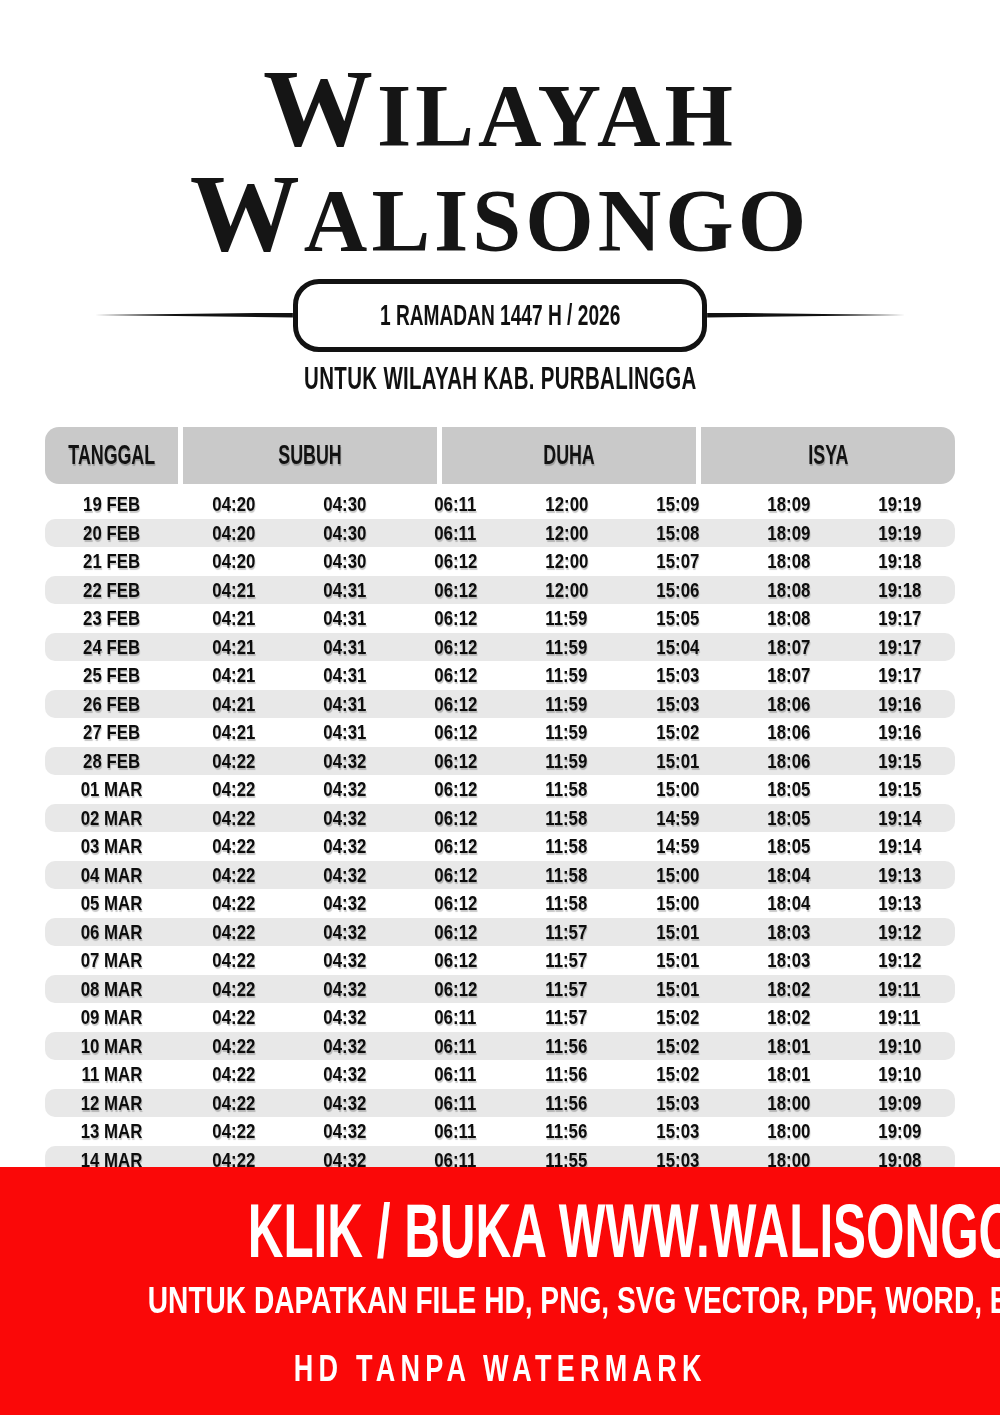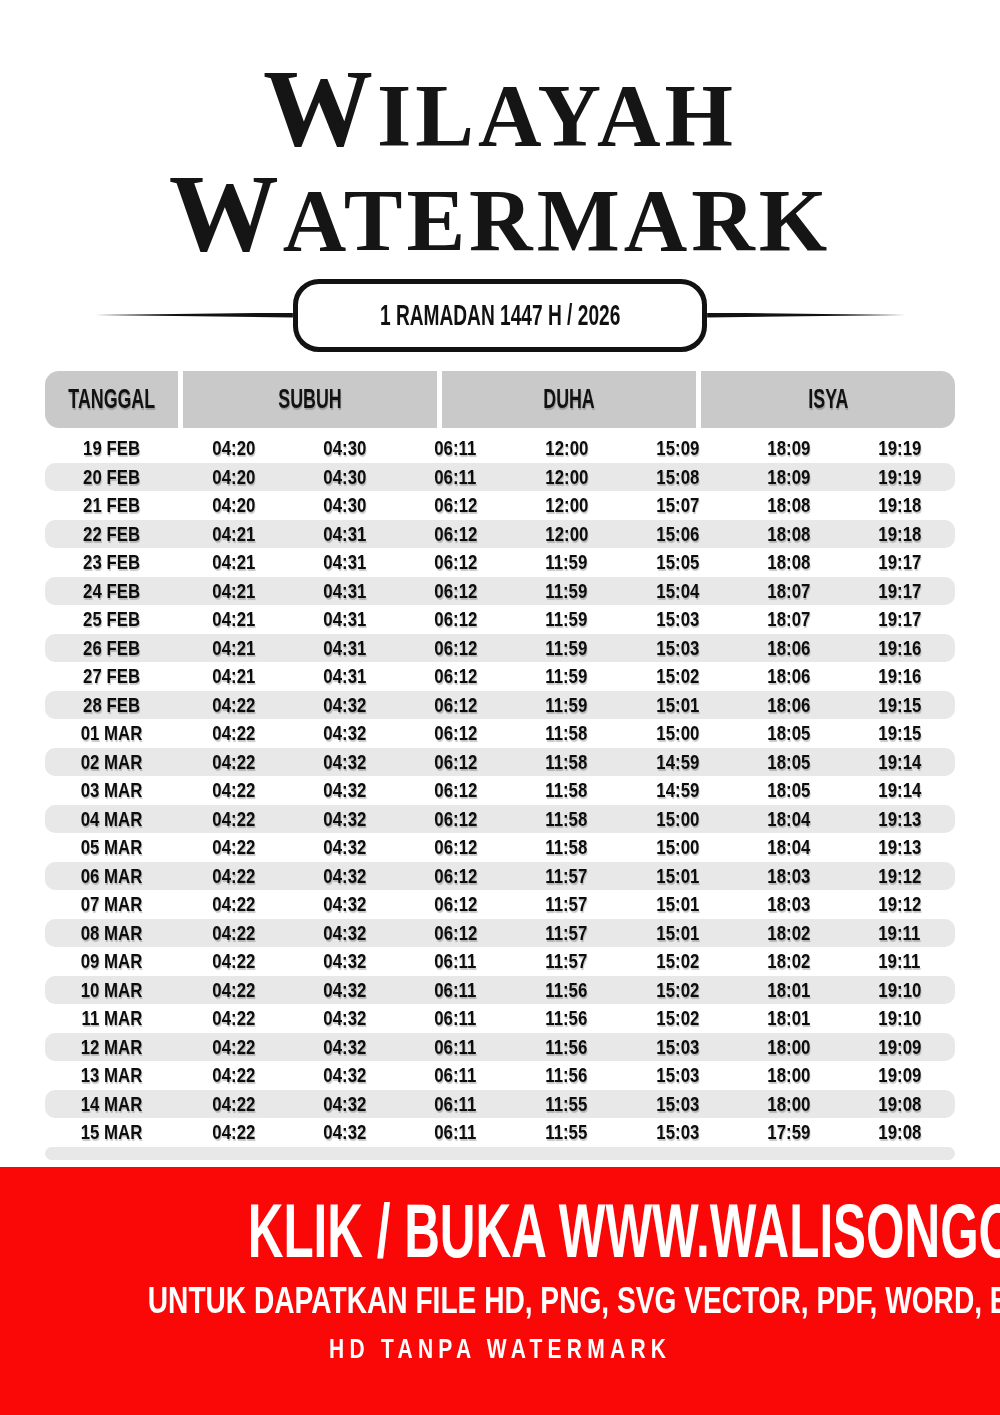--- a/index.html
+++ b/index.html
@@ -55,40 +55,43 @@
   .td:first-child{flex:0 0 133px;}
   .tr.partial{height:13px;background:var(--row-alt);border-radius:10px;overflow:hidden;align-items:flex-start;}
   .tr.partial .td{line-height:28.5px;}
   
   .footer{
     position:absolute;left:0;right:0;bottom:0;height:248px;z-index:5;
     background:var(--footer-red);color:#ffffff;text-align:center;
   }
   .f-line1{margin-top:26px;font-size:76px;font-weight:700;line-height:1;}
   .f-line2{margin-top:13px;font-size:37px;font-weight:700;line-height:1;}
-  .f-line3{margin-top:16px;font-size:28px;font-weight:700;line-height:1;letter-spacing:7px;}
+  .f-line3{margin-top:32px;font-size:36px;font-weight:700;line-height:1;letter-spacing:7px;}
 </style>
 </head>
 <body>
 
 <div class="page">
 
   <div class="title-block">
     <div class="title-line">WILAYAH</div>
-    <div class="title-line">WATERMARK</div>
+    <div class="title-line">WALISONGO</div>
   </div>
 
   <div class="divider">
     <div class="div-line left"></div>
     <div class="badge">
       <span class="cond" style="--sx:.66">1 RAMADAN 1447 H / 2026</span>
     </div>
     <div class="div-line right"></div>
   </div>
 
+  <div class="subtitle">
+    <span class="cond" style="--sx:.66">UNTUK WILAYAH KAB. PURBALINGGA</span>
+  </div>
 
   <div class="sched">
     <div class="thead">
         <div class="th">
           <span class="cond" style="--sx: 0.66;">TANGGAL</span>
         </div>
         <div class="th">
           <span class="cond" style="--sx: 0.66;">SUBUH</span>
         </div>
         <div class="th">

